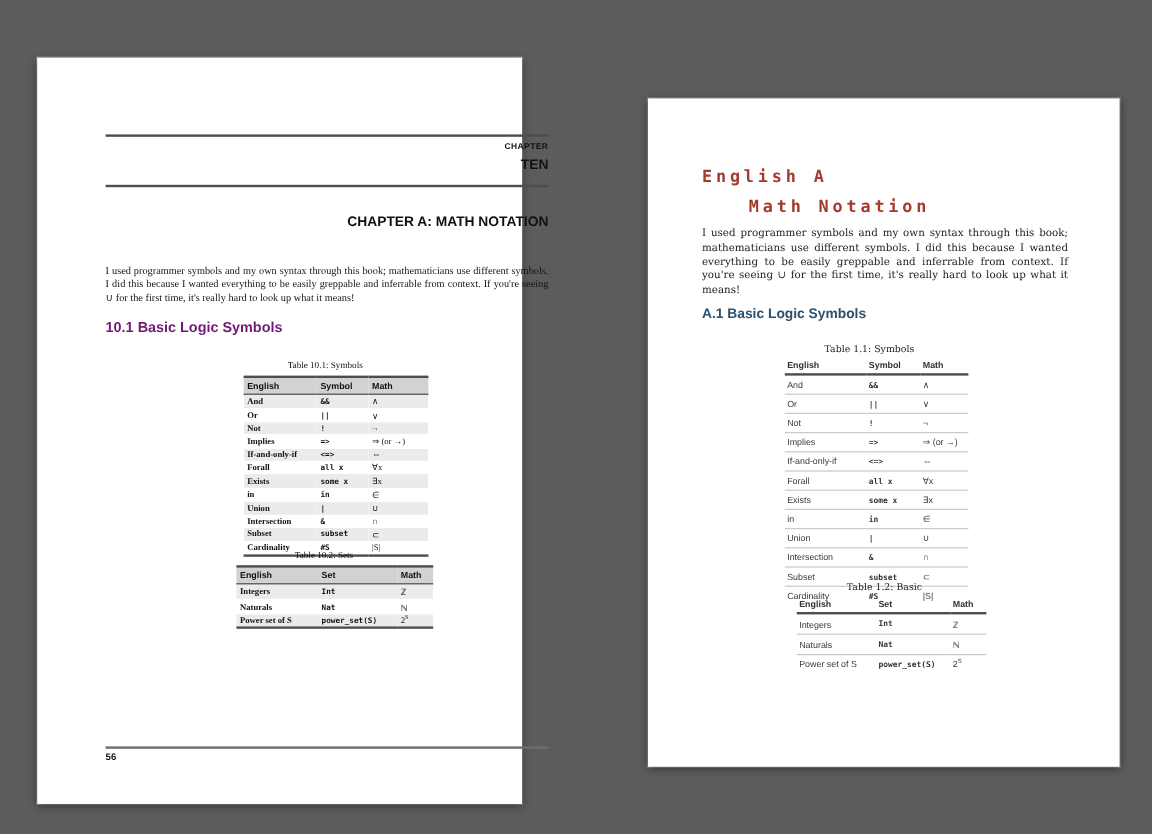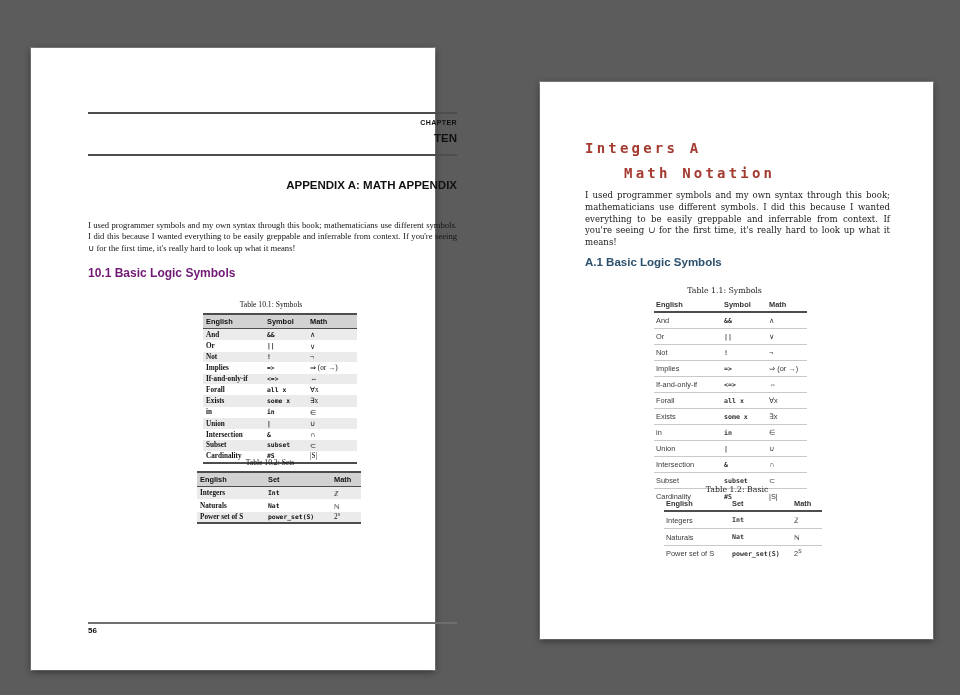--- a/index.html
+++ b/index.html
@@ -72,21 +72,21 @@
   sup{font-size:5px;vertical-align:super;line-height:0;}
 </style>
 </head>
 <body>
 
 <div class="page" id="left-page">
   <div class="lp-rule" id="lp-rule1"></div>
   <div id="lp-chapter">CHAPTER</div>
   <div id="lp-chapnum">TEN</div>
   <div class="lp-rule" id="lp-rule2"></div>
-  <div id="lp-title">APPENDIX A: MATH APPENDIX</div>
+  <div id="lp-title">CHAPTER A: MATH NOTATION</div>
   <div id="lp-para">I used programmer symbols and my own syntax through this book; mathematicians use different symbols.  I did this because I wanted everything to be easily greppable and inferrable from context.  If you're seeing ∪ for the first time, it's really hard to look up what it means!</div>
   <div id="lp-section" style="color: #701a75;">10.1  Basic Logic Symbols</div>
   <div id="lp-tbl1" class="ltw">
       <div class="tcap">Table 10.1: Symbols</div>
       <table>
         <thead>
           <tr>
             <th>English</th>
             <th>Symbol</th>
             <th>Math</th>
@@ -183,21 +183,21 @@
             <td class="c-math">2<sup>S</sup></td>
           </tr>
         </tbody>
       </table>
     </div>
   <div id="lp-footrule"></div>
   <div id="lp-pagenum">56</div>
 </div>
 
 <div class="page" id="right-page">
-  <div id="rp-title1" style="color: rgb(164, 59, 49);">Integers A</div>
+  <div id="rp-title1" style="color: rgb(164, 59, 49);">English A</div>
   <div id="rp-title2" style="color: rgb(164, 59, 49); padding-left: 39px;">Math Notation</div>
   <div id="rp-para">I used programmer symbols and my own syntax through this book; mathematicians use different symbols. I did this because I wanted everything to be easily greppable and inferrable from context.  If you're seeing ∪ for the first time, it's really hard to look up what it means!</div>
   <div id="rp-section" style="color: rgb(43, 80, 110);">A.1  Basic Logic Symbols</div>
   <div id="rp-tbl1" class="rtw">
       <div class="tcap">Table 1.1: Symbols</div>
       <table>
         <thead>
           <tr>
             <th>English</th>
             <th>Symbol</th>

